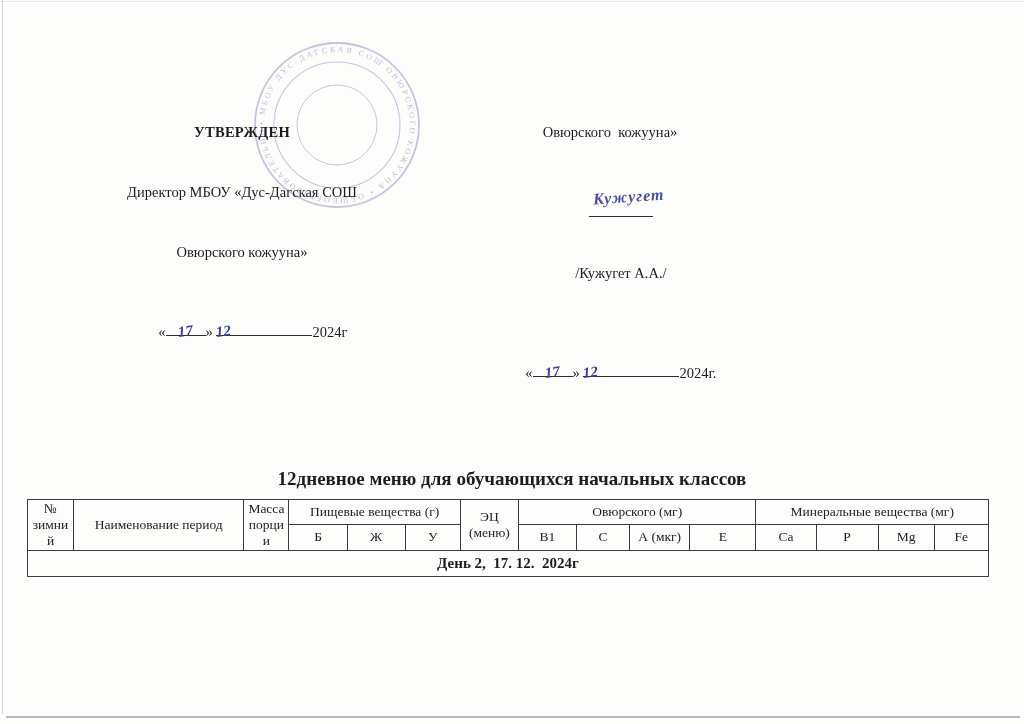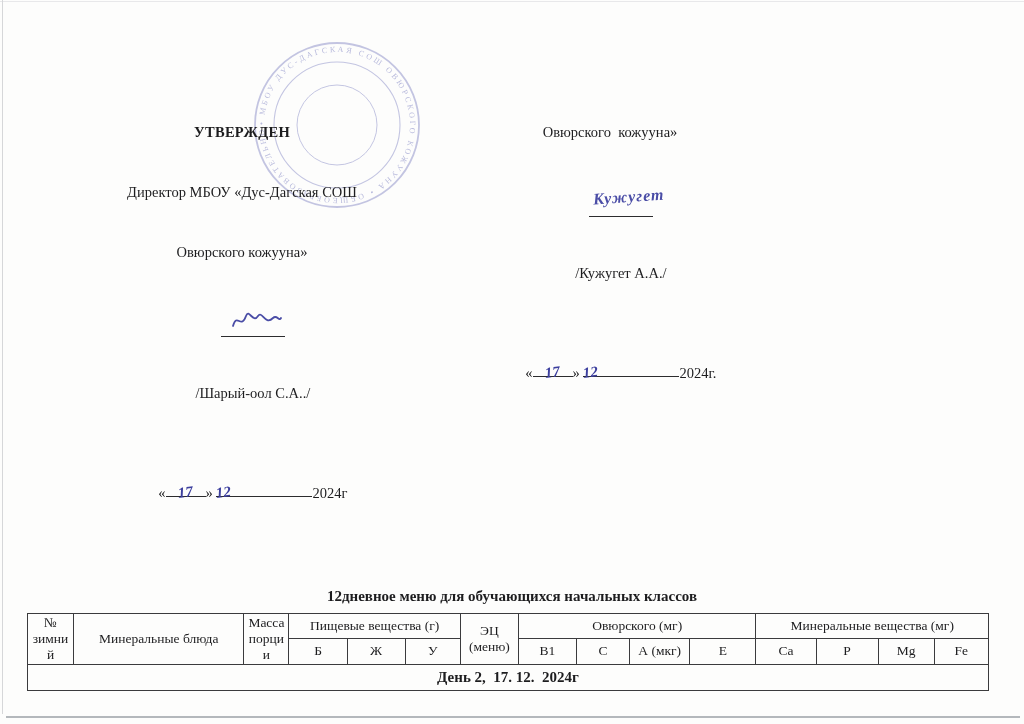--- a/index.html
+++ b/index.html
@@ -45,21 +45,21 @@
     color:#4a4da6; font-style:italic; font-size:16px; font-weight:bold;
     transform:rotate(-4deg); white-space:nowrap; letter-spacing:1px;
   }
   .squiggle { position:absolute; left:8px; top:-15px; }
 
   .doc-title {
     position:relative; z-index:1;
     margin-top:22px;
     text-align:center;
     font-weight:bold;
-    font-size:15px;
+    font-size:19px;
     line-height:1.5;
   }
 
   table.menu {
     position:relative; z-index:1;
     margin:5px 0 0 27px;
     border-collapse:collapse;
     table-layout:fixed;
     width:962px;
     font-size:13.5px;
@@ -101,28 +101,20 @@
     <textPath href="#stamp-ring-path">• МБОУ ДУС-ДАГСКАЯ СОШ ОВЮРСКОГО КОЖУУНА • ОБЩЕОБРАЗОВАТЕЛЬНОЕ УЧРЕЖДЕНИЕ</textPath>
   </text>
 </svg>
 
 <div class="header-row">
 
   <div class="approve-block">
     <div class="approve-title">УТВЕРЖДЕН</div>
     <div>Директор МБОУ «Дус-Дагская СОШ</div>
     <div>Овюрского кожууна»</div>
-    <div class="sig-line">
-      <span class="blank sig-blank">
-        <svg class="squiggle" width="54" height="24" viewBox="0 0 54 24">
-          <path d="M4,18 C8,4 12,22 17,8 C20,0 24,16 29,8 C33,2 36,18 44,10 C48,6 50,14 52,10" fill="none" stroke="#4a4da6" stroke-width="1.8" stroke-linecap="round"></path>
-        </svg>
-      </span>
-      <span>/Шарый-оол С.А../</span>
-    </div>
     <div class="date-line">
       <span>«</span><span class="blank day-blank"><span class="hand">17</span></span><span>»</span> <span class="blank month-blank"><span class="hand">12</span></span><span>2024г</span>
     </div>
   </div>
 
   <div class="approve-block">
     <div>Овюрского  кожууна»</div>
     <div class="sig-line">
       <span class="blank sig-blank">
         <span class="hand-sig-text">Кужугет</span>
@@ -154,21 +146,21 @@
     <col style="width:60px">
       <col style="width:66px">
       <col style="width:60px">
     <col style="width:62px">
       <col style="width:56px">
       <col style="width:54px">
   </colgroup>
   <thead>
     <tr>
       <th rowspan="2">№ зимний</th>
-      <th rowspan="2">Минеральные блюда</th>
+      <th rowspan="2">Наименование период</th>
       <th rowspan="2">Масса порции</th>
       <th colspan="3">Пищевые вещества (г)</th>
       <th rowspan="2">ЭЦ (меню)</th>
       <th colspan="4">Овюрского (мг)</th>
       <th colspan="4">Минеральные вещества (мг)</th>
     </tr>
     <tr>
       <th>Б</th>
       <th>Ж</th>
       <th>У</th>

